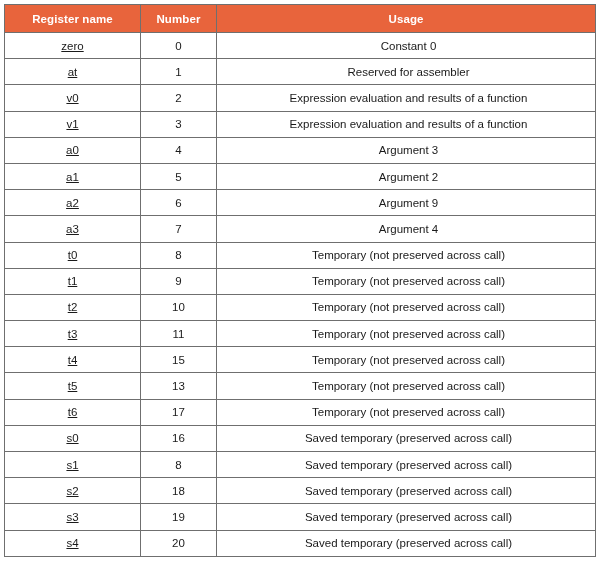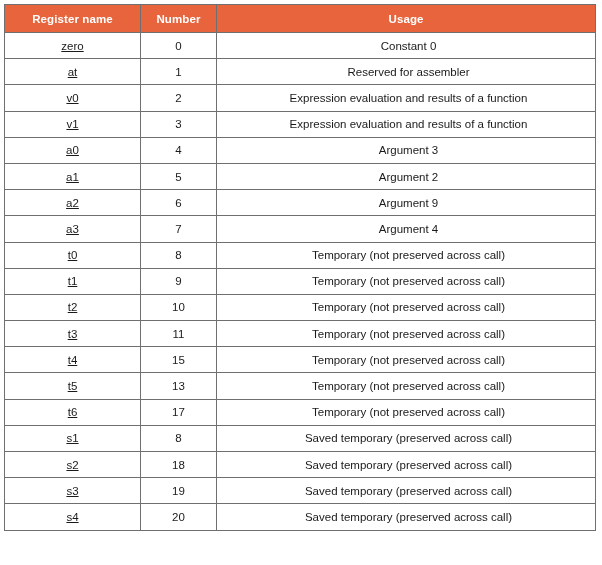--- a/index.html
+++ b/index.html
@@ -148,20 +148,25 @@
           <td class="cell-name">t5</td>
           <td class="cell-number">13</td>
           <td class="cell-usage">Temporary (not preserved across call)</td>
         </tr>
         <tr>
           <td class="cell-name">t6</td>
           <td class="cell-number">17</td>
           <td class="cell-usage">Temporary (not preserved across call)</td>
         </tr>
         <tr>
+          <td class="cell-name">s0</td>
+          <td class="cell-number">16</td>
+          <td class="cell-usage">Saved temporary (preserved across call)</td>
+        </tr>
+        <tr>
           <td class="cell-name">s1</td>
           <td class="cell-number">8</td>
           <td class="cell-usage">Saved temporary (preserved across call)</td>
         </tr>
         <tr>
           <td class="cell-name">s2</td>
           <td class="cell-number">18</td>
           <td class="cell-usage">Saved temporary (preserved across call)</td>
         </tr>
         <tr>

